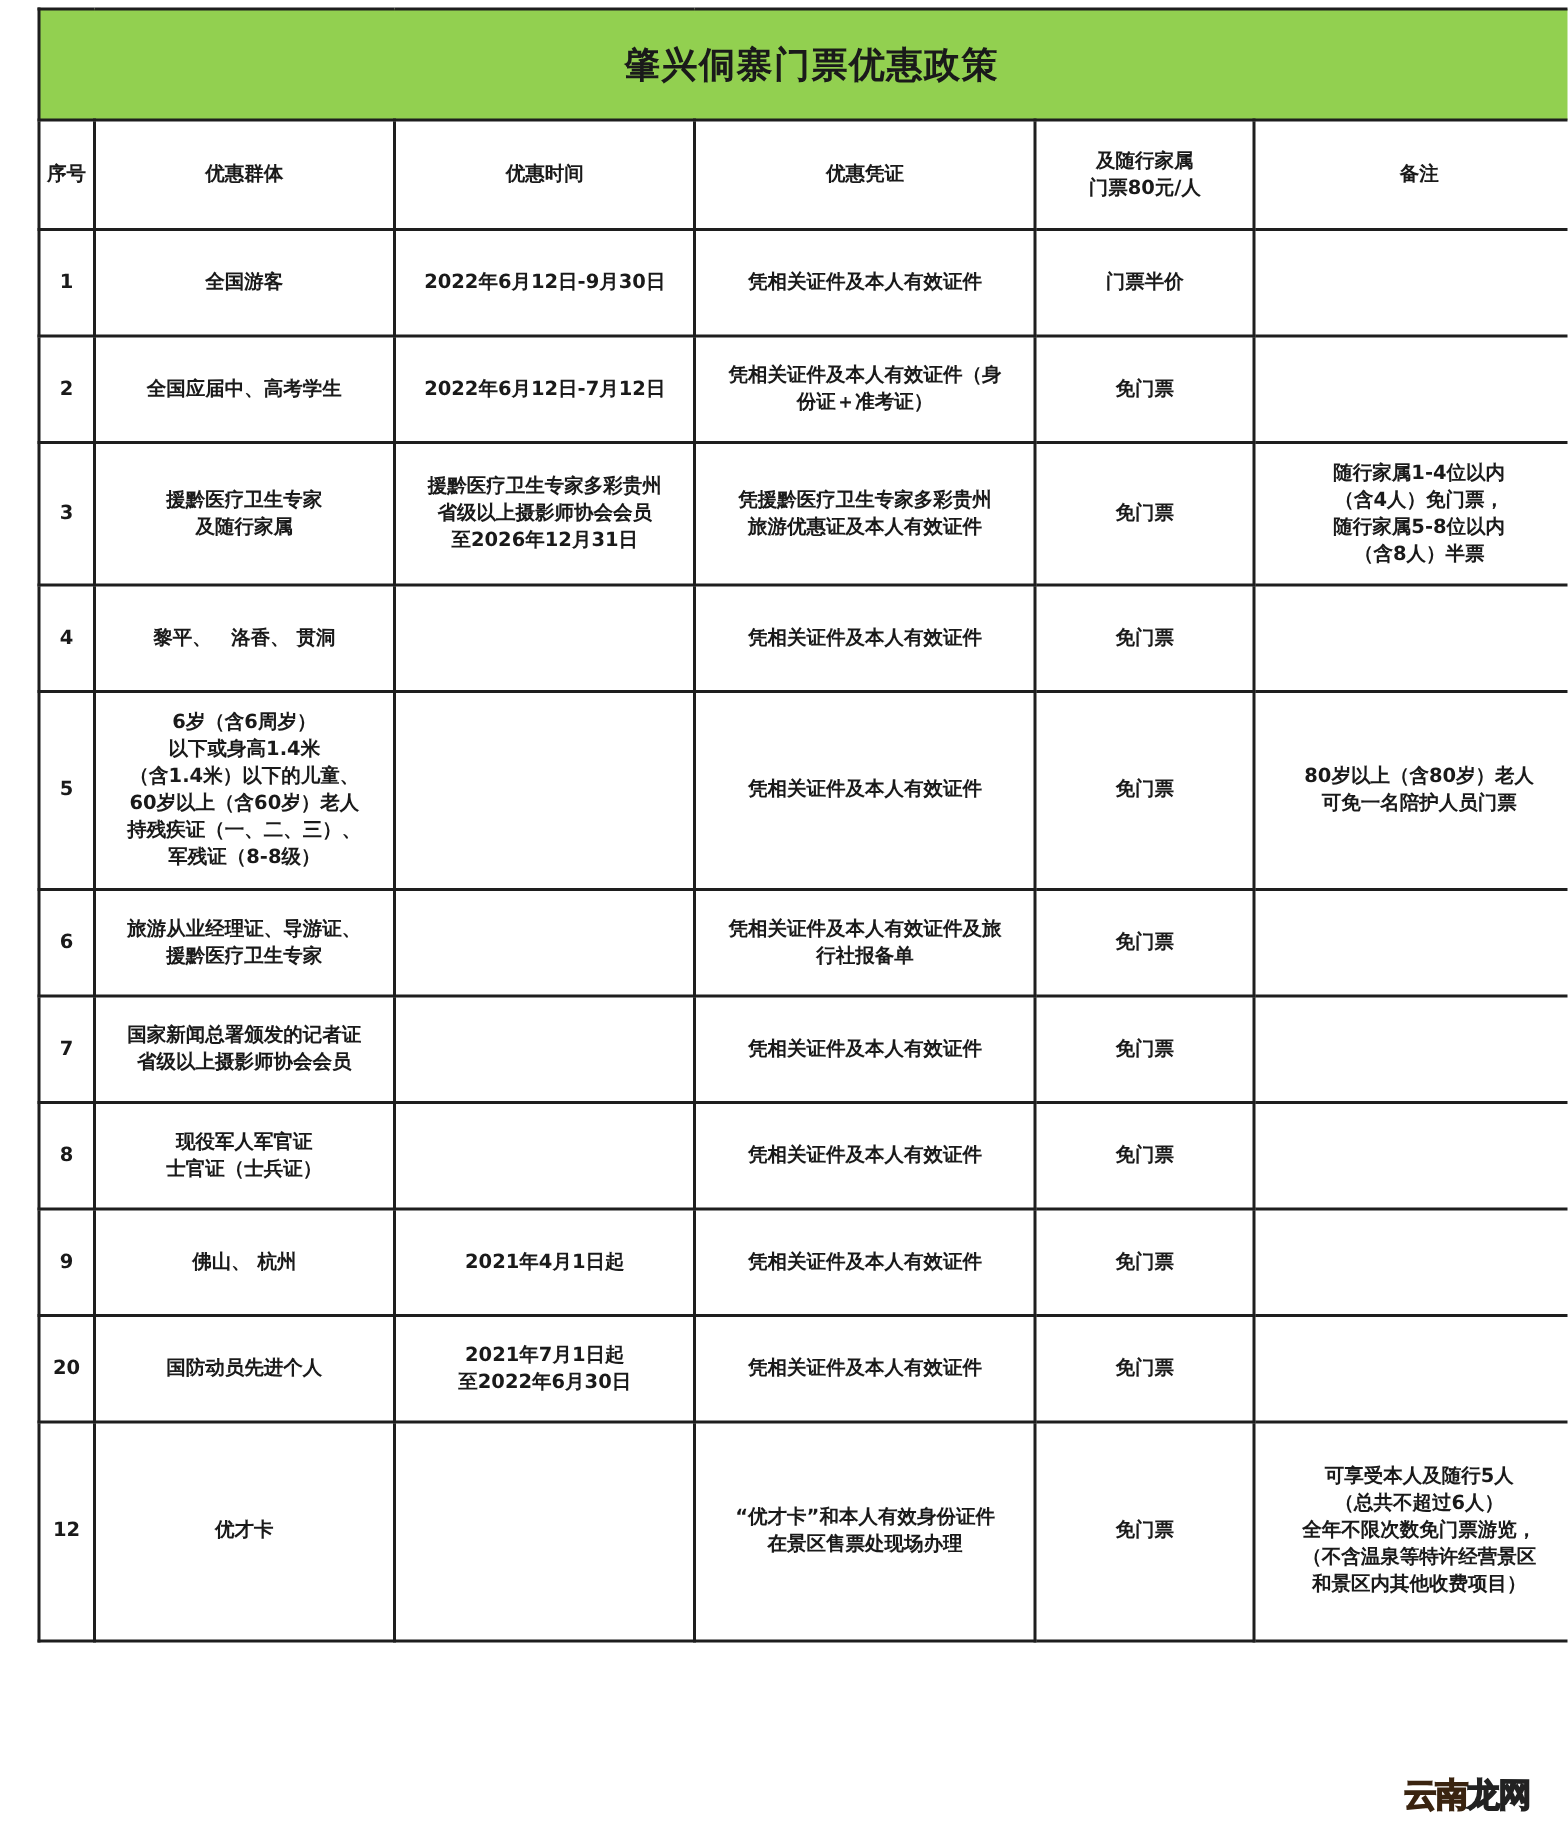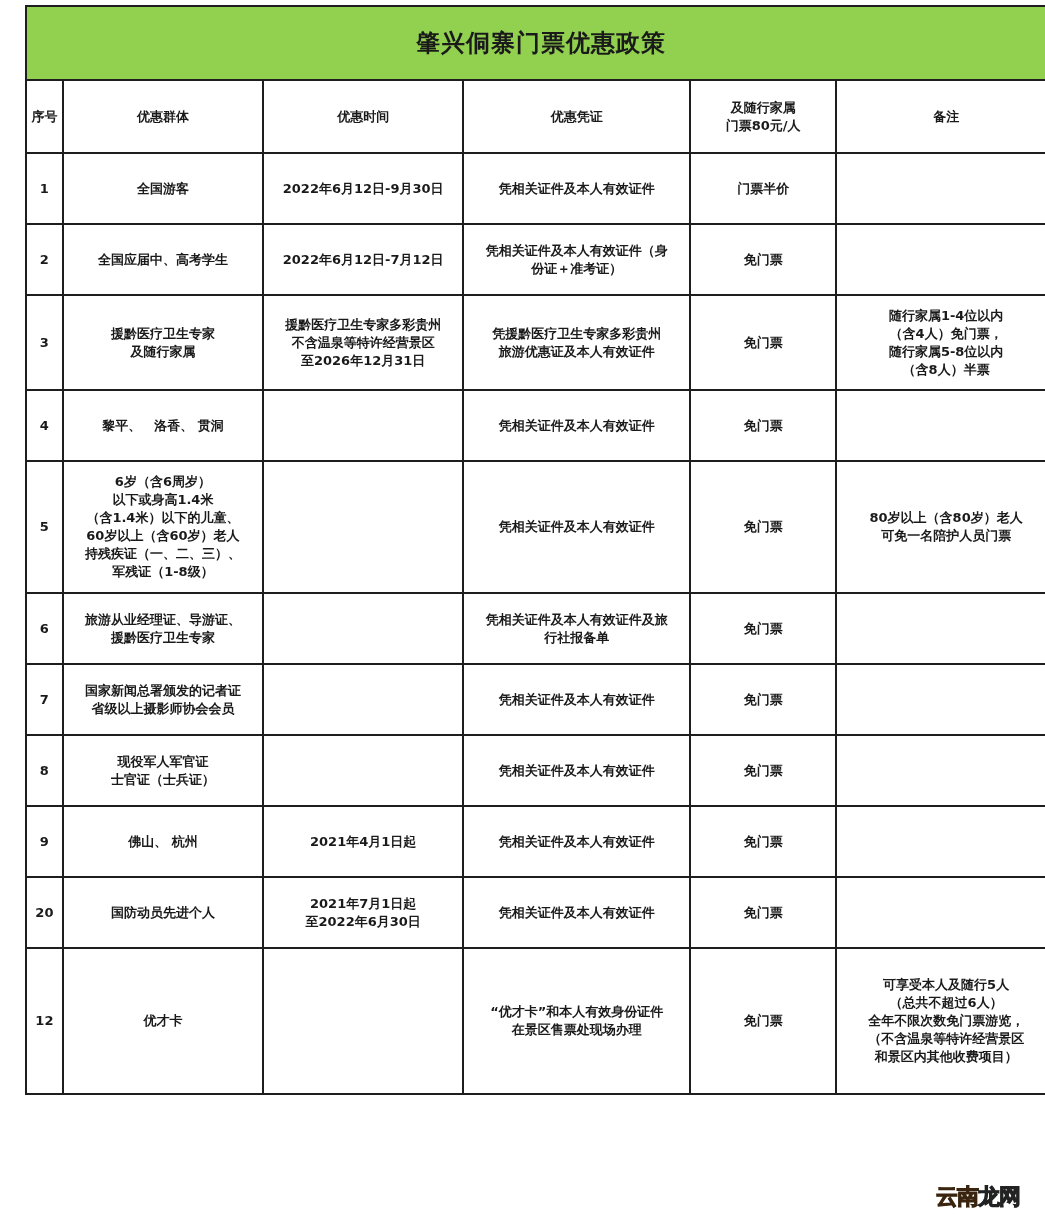--- a/index.html
+++ b/index.html
@@ -69,21 +69,21 @@
       <td>凭相关证件及本人有效证件（身
 份证＋准考证）</td>
       <td>免门票</td>
       <td></td>
     </tr>
     <tr class="r-tall">
       <td>3</td>
       <td>援黔医疗卫生专家
 及随行家属</td>
       <td>援黔医疗卫生专家多彩贵州
-不含温泉等特许经营景区
+省级以上摄影师协会会员
 至2026年12月31日</td>
       <td>凭援黔医疗卫生专家多彩贵州
 旅游优惠证及本人有效证件</td>
       <td>免门票</td>
       <td>随行家属1-4位以内
 （含4人）免门票，
 随行家属5-8位以内
 （含8人）半票</td>
     </tr>
     <tr class="r-std">
@@ -94,21 +94,21 @@
       <td>免门票</td>
       <td></td>
     </tr>
     <tr class="r-xtall">
       <td>5</td>
       <td>6岁（含6周岁）
 以下或身高1.4米
 （含1.4米）以下的儿童、
 60岁以上（含60岁）老人
 持残疾证（一、二、三）、
-军残证（1-8级）</td>
+军残证（8-8级）</td>
       <td></td>
       <td>凭相关证件及本人有效证件</td>
       <td>免门票</td>
       <td>80岁以上（含80岁）老人
 可免一名陪护人员门票</td>
     </tr>
     <tr class="r-std">
       <td>6</td>
       <td>旅游从业经理证、导游证、
 援黔医疗卫生专家</td>

